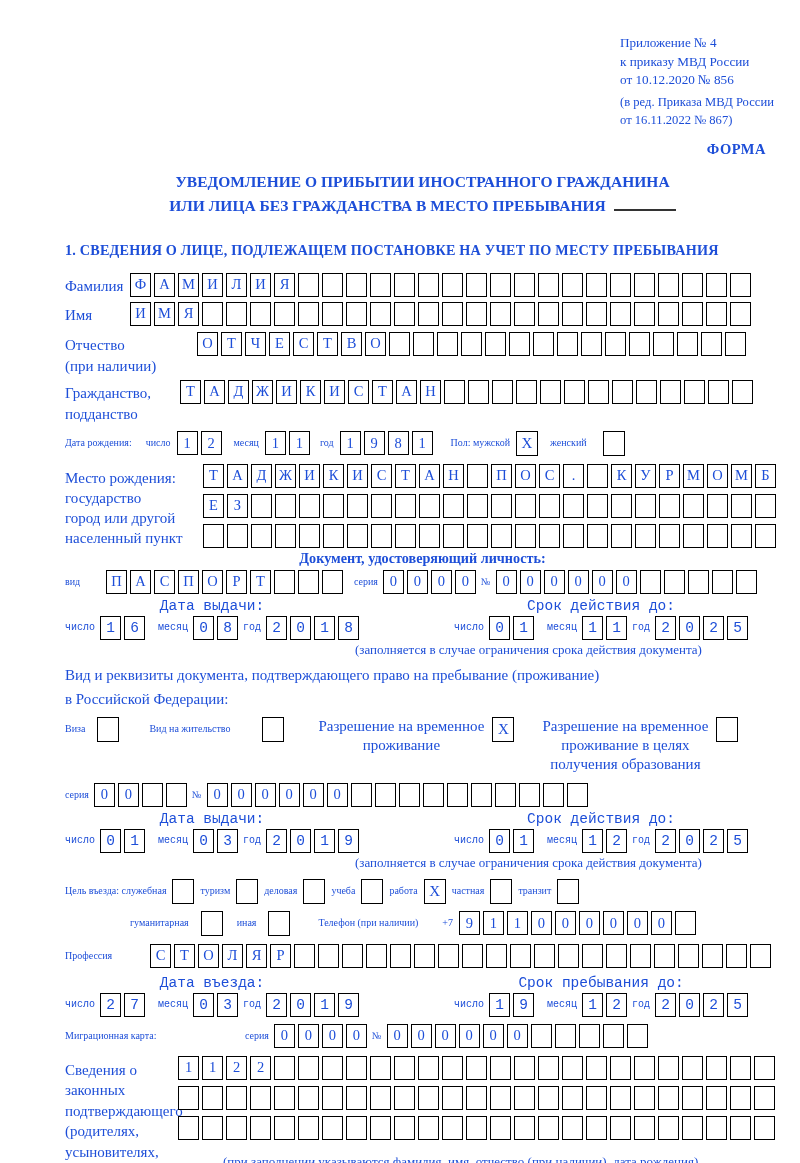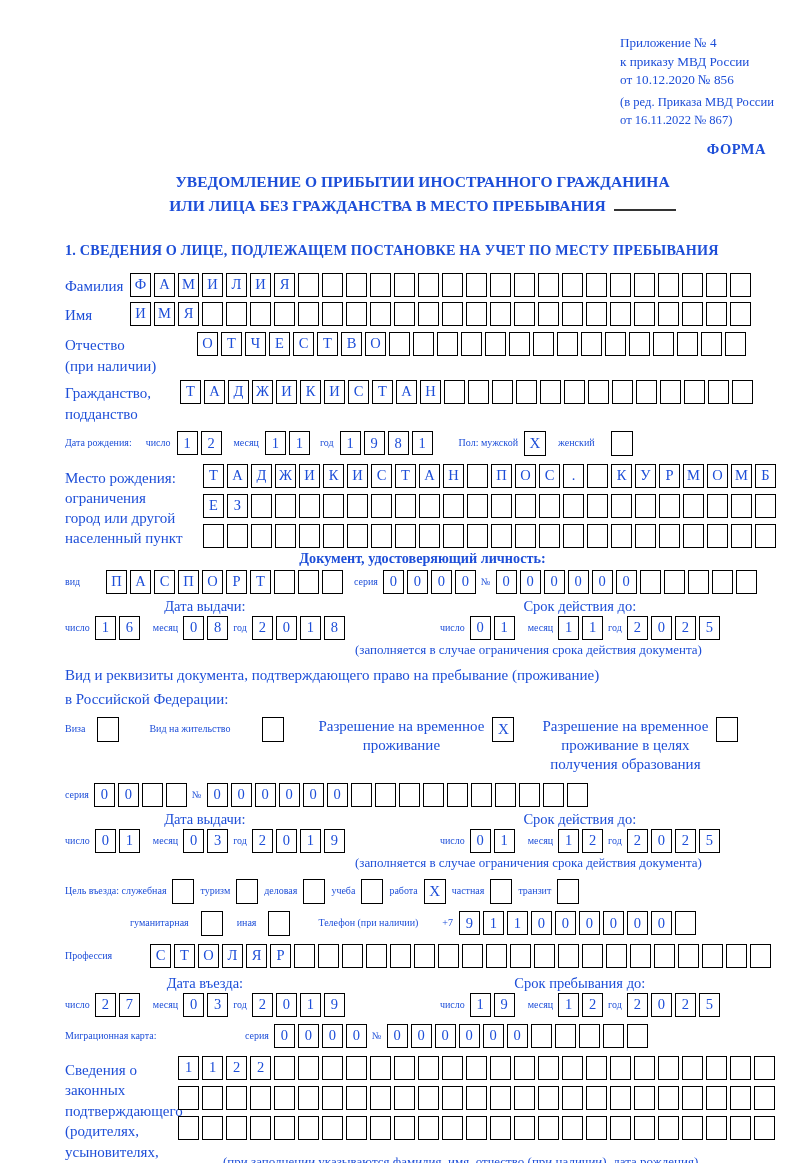--- a/index.html
+++ b/index.html
@@ -23,21 +23,21 @@
   .box{width:21px;height:24px;box-sizing:border-box;border:1.6px solid #000;
        display:flex;align-items:center;justify-content:center;
        font-size:14.5px;flex-shrink:0;background:#fff;}
   .cbox{width:22px;height:25px;box-sizing:border-box;border:1.6px solid #000;
         display:inline-flex;align-items:center;justify-content:center;
         font-size:15px;flex-shrink:0;vertical-align:middle;background:#fff;}
   .boxcol{display:flex;flex-direction:column;gap:6px;}
   .inl{font-size:10px;line-height:24px;white-space:nowrap;}
   
   .dpair{display:flex;margin-top:4px;}
-  .dgroup{display:flex;flex-direction:column;}
+  .dgroup{display:flex;flex-direction:column;font-family:Liberation Mono, monospace;}
   .dhead{text-align:center;font-size:14.5px;line-height:17px;}
   .dline{display:flex;align-items:center;gap:5px;margin-top:1px;}
   .note{font-size:13px;margin-left:290px;line-height:16px;margin-top:2px;}
   .para{font-size:15px;line-height:1.5;margin-top:6px;}
   .optblock{display:flex;align-items:flex-start;gap:8px;}
   .optblock .txt{text-align:center;font-size:15px;line-height:19px;} 
 </style>
 </head>
 <body>
 
@@ -202,30 +202,30 @@
         <span class="box">1</span>
         <span class="box">1</span>
       </span>
     <span class="inl" style="margin-left:4px;">год</span>
     <span class="boxes">
         <span class="box">1</span>
         <span class="box">9</span>
         <span class="box">8</span>
         <span class="box">1</span>
       </span>
-    <span class="inl" style="margin-left:20px;">Пол: мужской</span>
+    <span class="inl" style="margin-left:12px;">Пол: мужской</span>
     <span class="cbox">X</span>
     <span class="inl" style="margin-left:6px;">женский</span>
     <span class="cbox" style="margin-left:10px;"></span>
   </div>
 
   <div class="frow" style="margin-top:8px;">
     <span class="flabel" style="width:138px;line-height:20px;">
       <span style="display:block;">Место рождения:</span>
-      <span style="display:block;">ограничения</span>
+      <span style="display:block;">государство</span>
       <span style="display:block;">город или другой</span>
       <span style="display:block;">населенный пункт</span>
     </span>
     <span class="boxcol">
       <span class="boxes">
           <span class="box">Т</span>
           <span class="box">А</span>
           <span class="box">Д</span>
           <span class="box">Ж</span>
           <span class="box">И</span>

